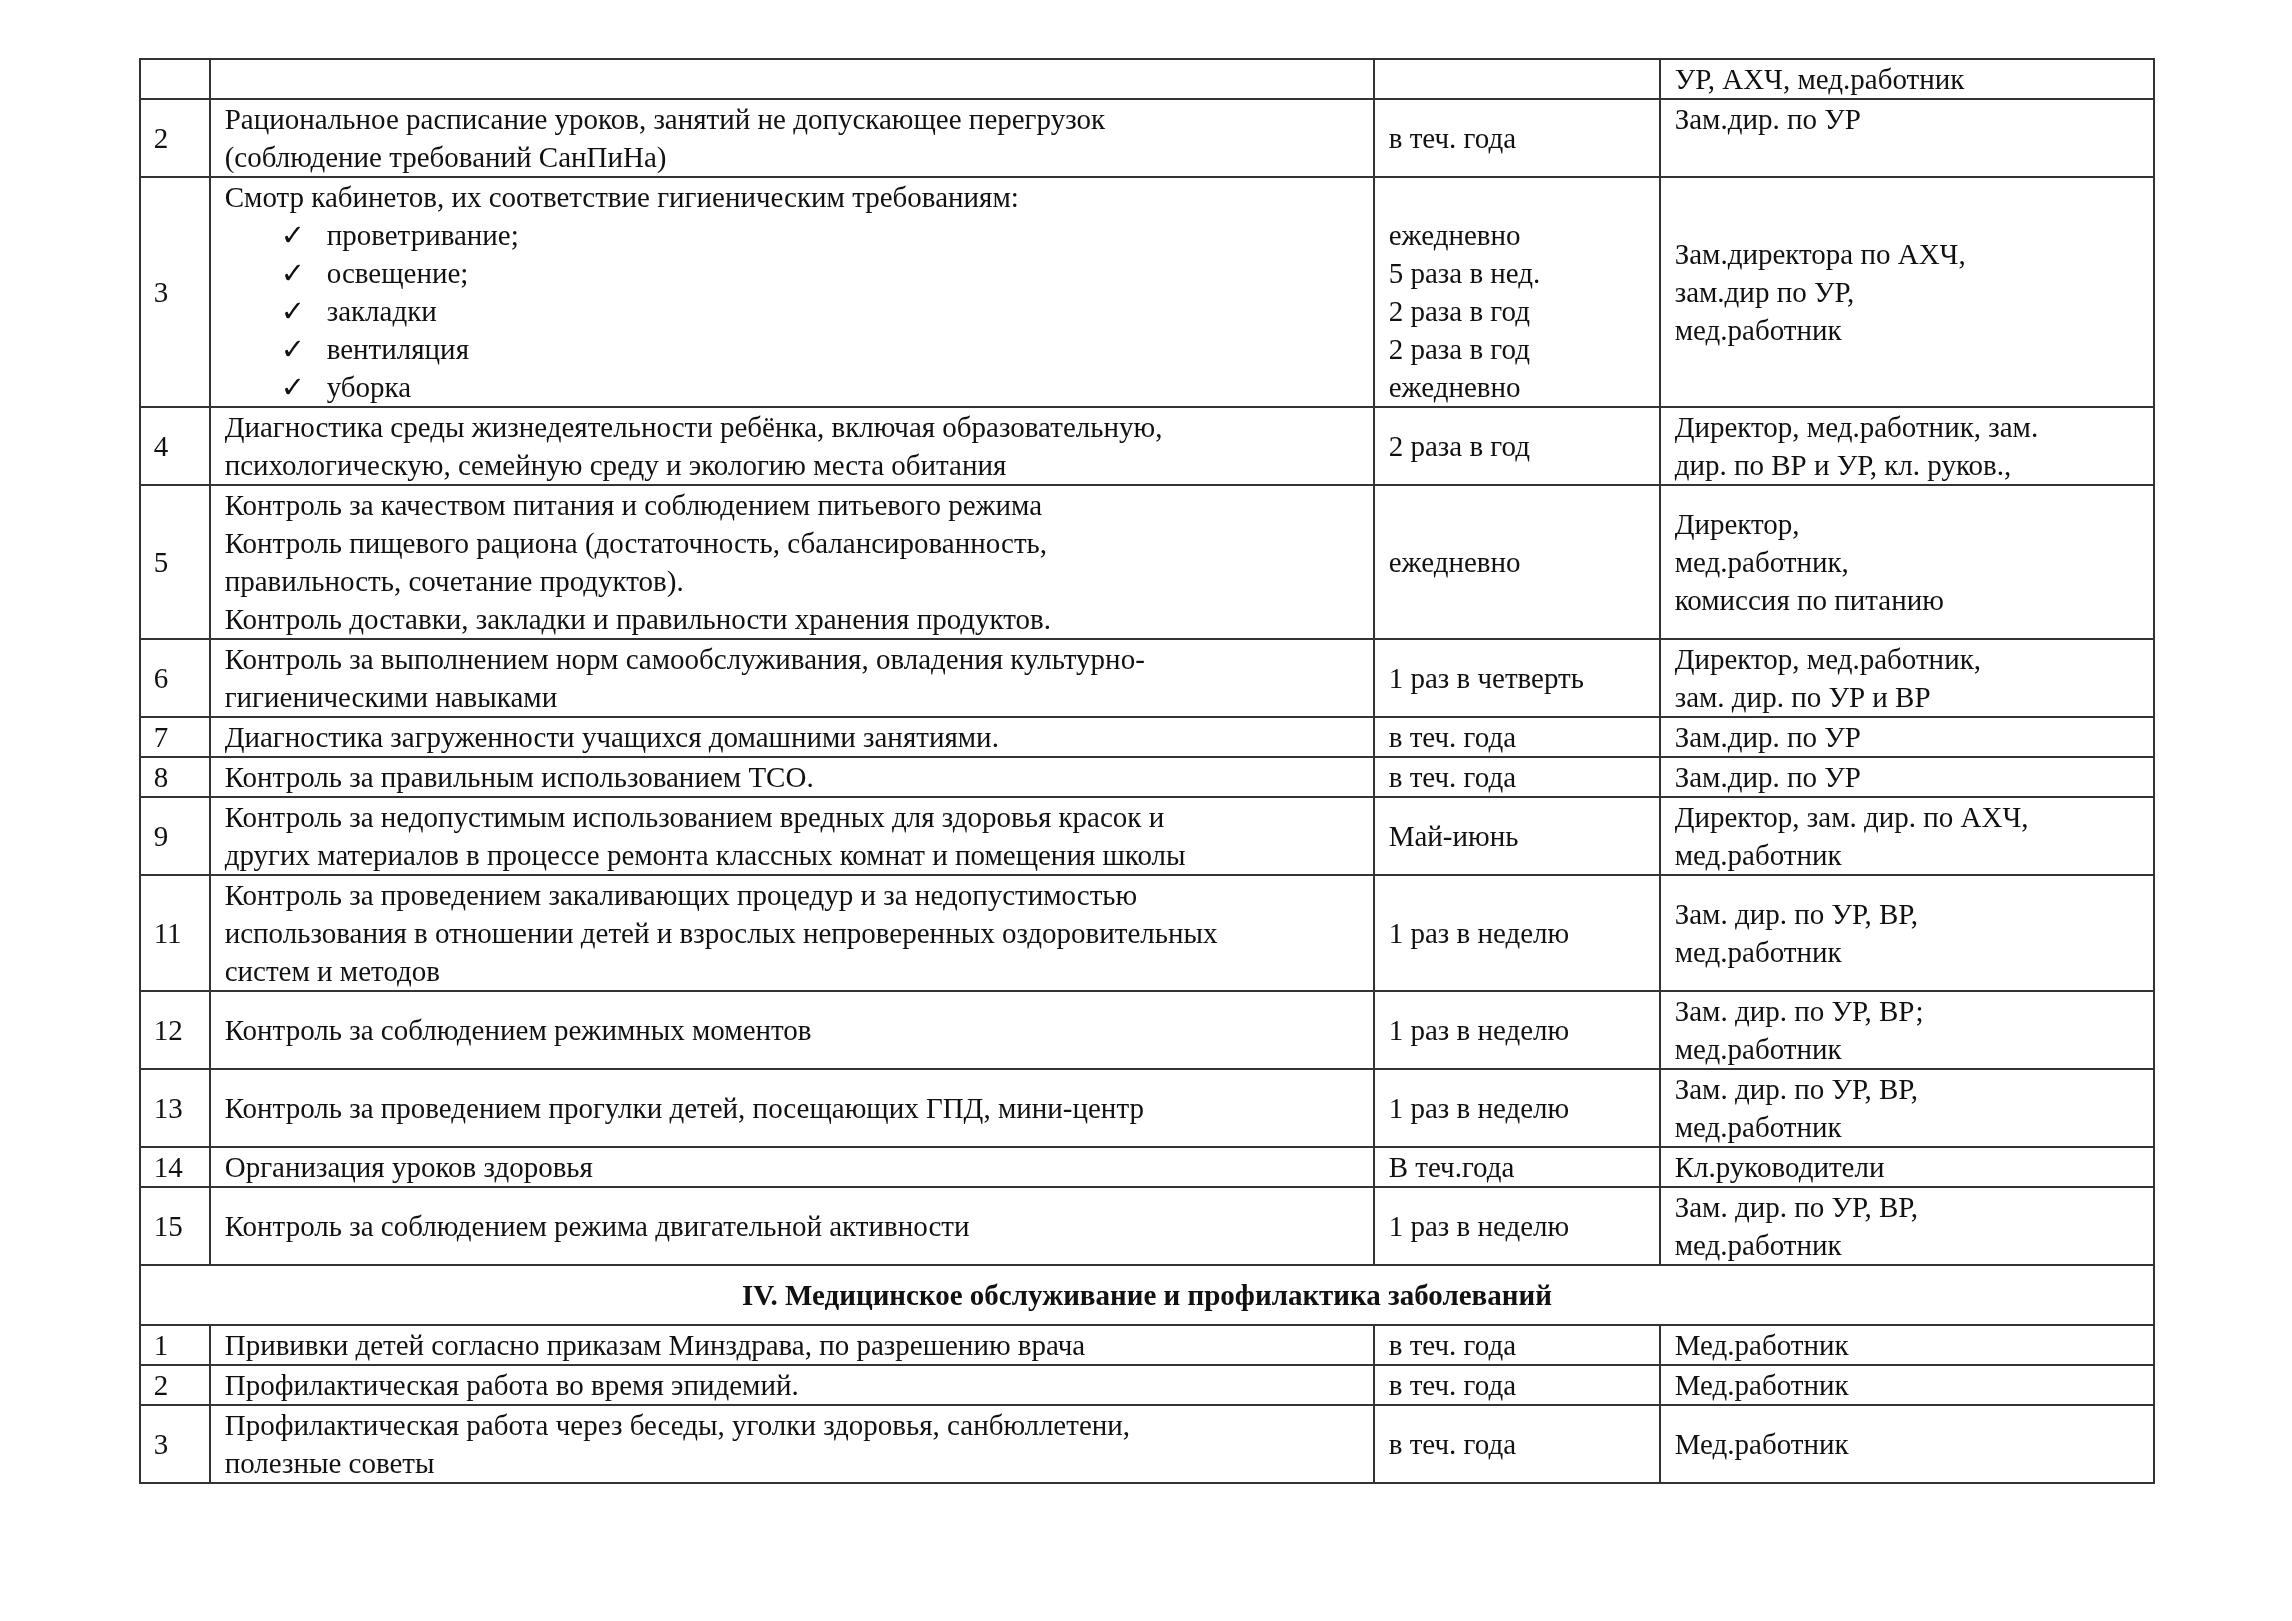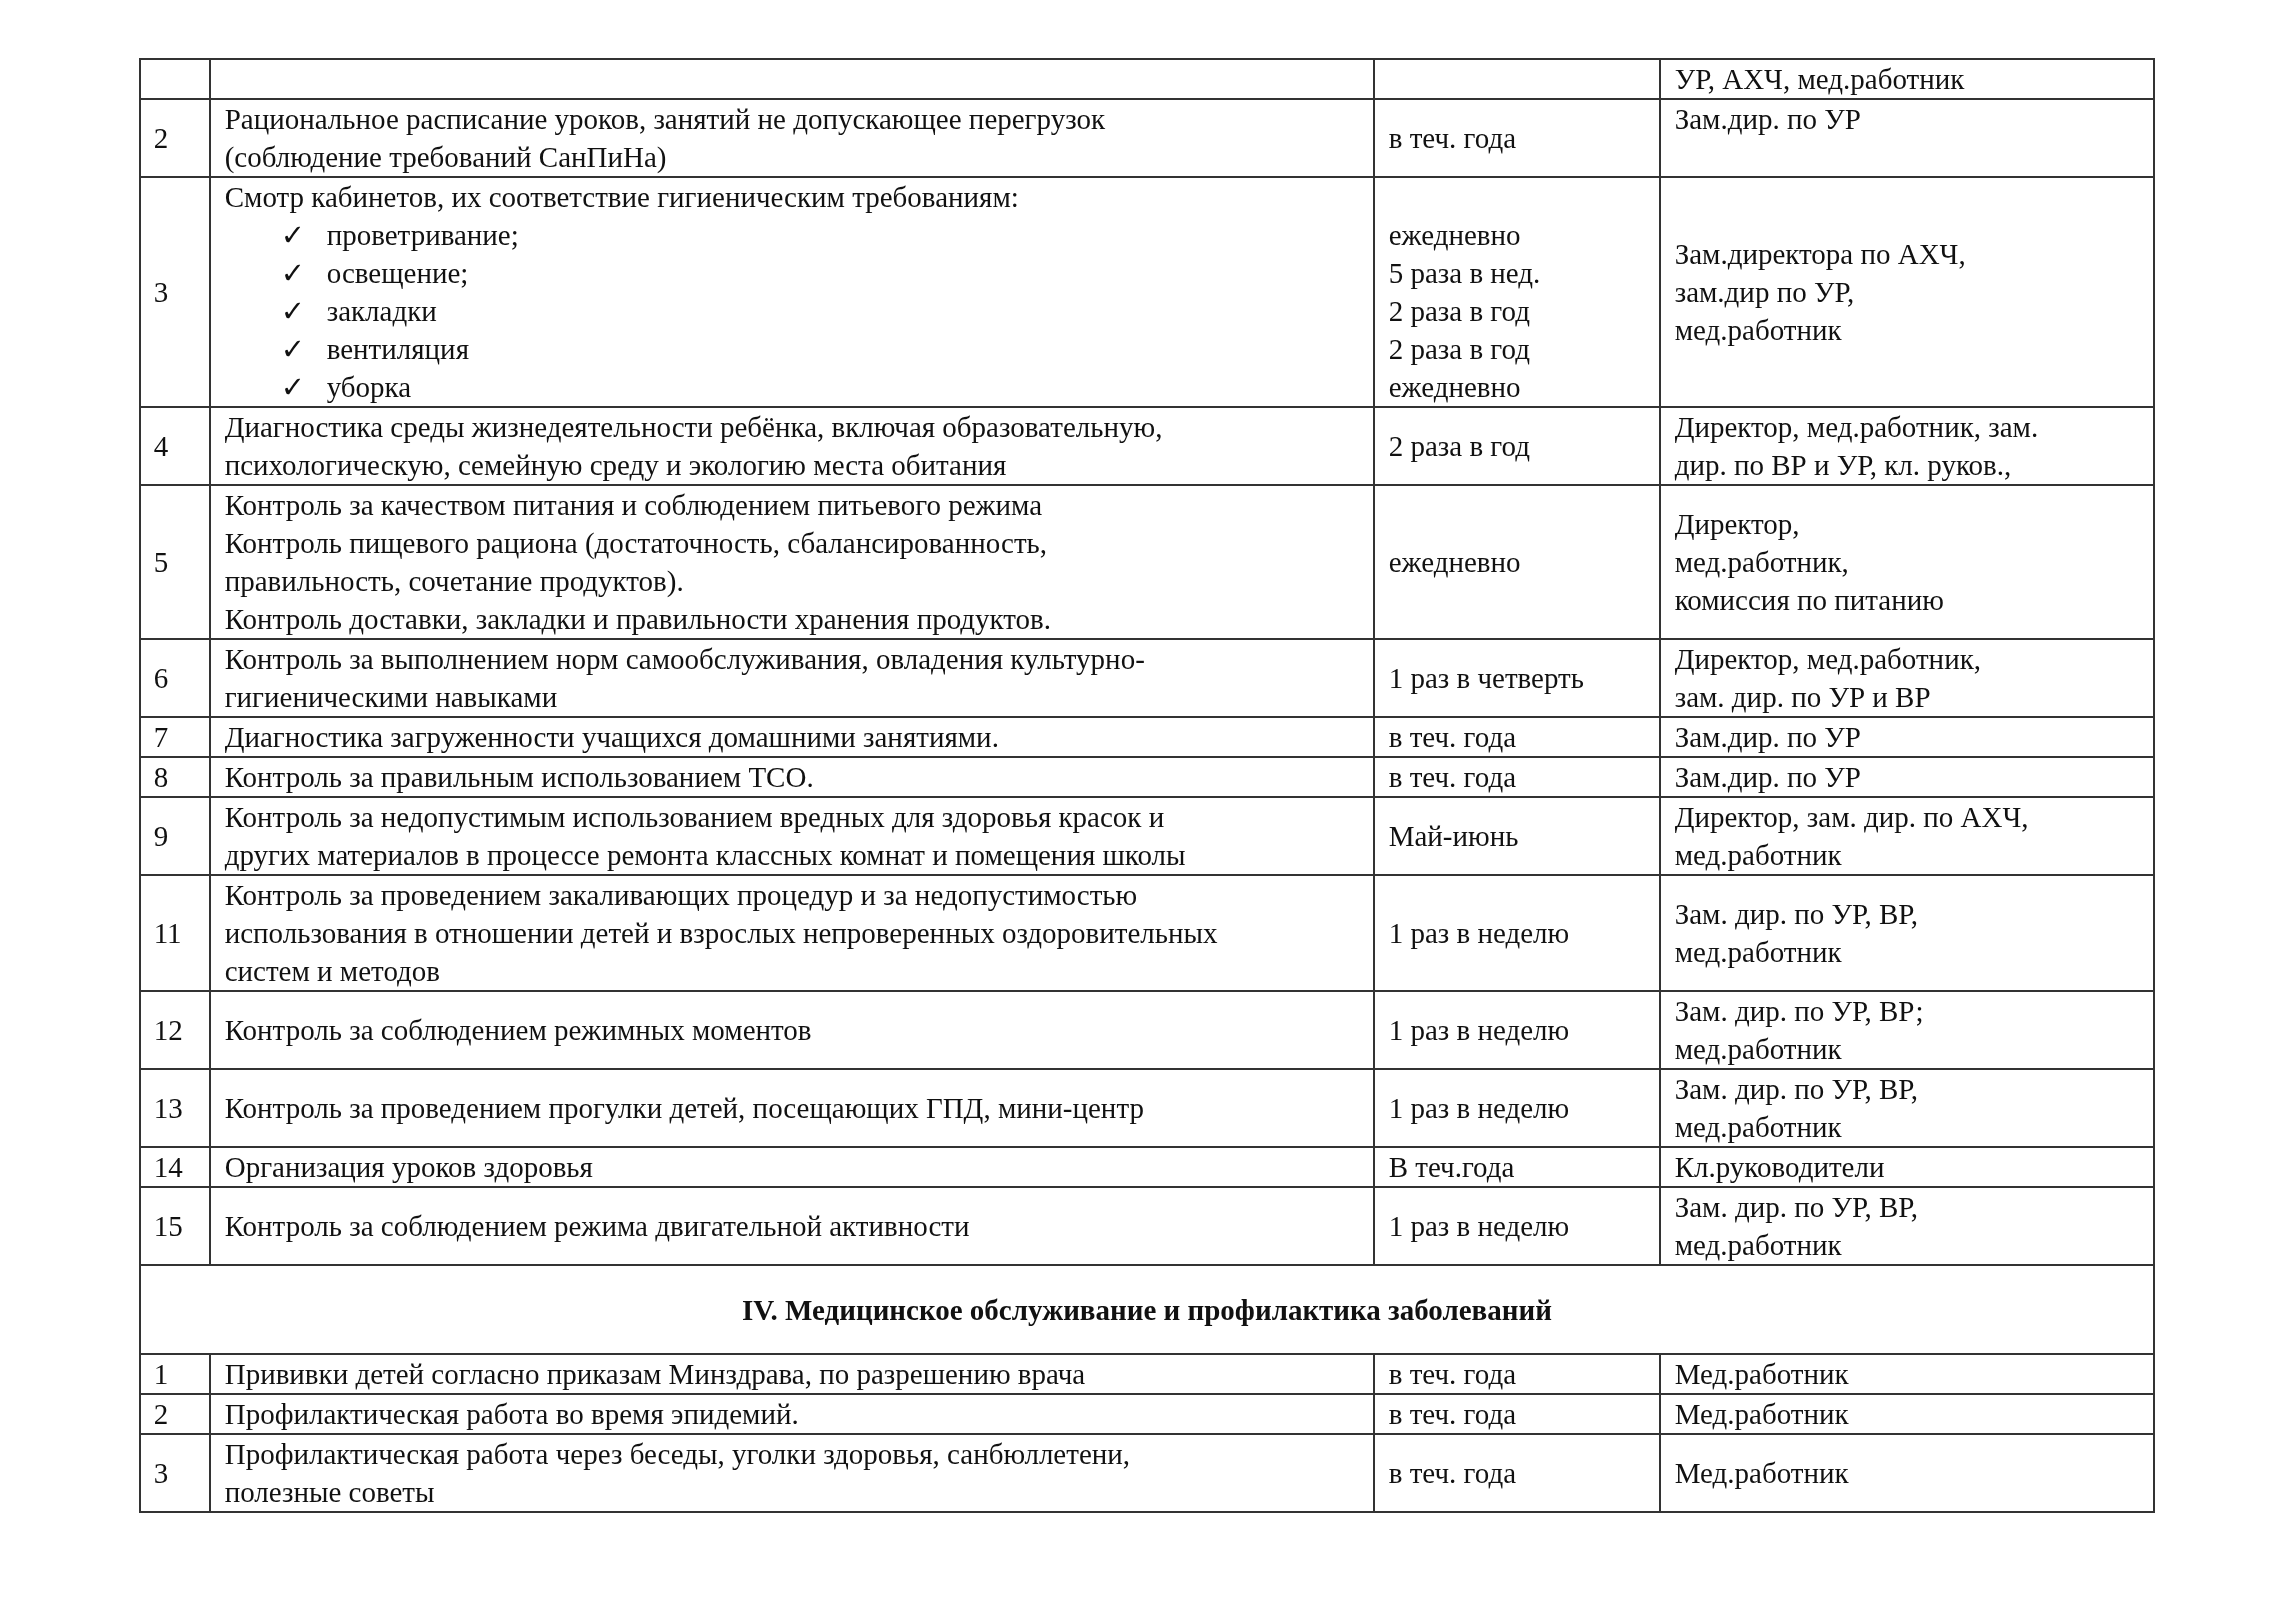--- a/index.html
+++ b/index.html
@@ -215,21 +215,21 @@
           <span class="line">Контроль за соблюдением режима двигательной активности</span>
         </td>
         <td>
           <span class="line">1 раз в неделю</span>
         </td>
         <td>
           <span class="line">Зам. дир. по УР, ВР,</span>
           <span class="line">мед.работник</span>
         </td>
       </tr>
-      <tr class="section" style="height: 89px;">
+      <tr class="section" style="height: 60px;">
         <td colspan="4">IV. Медицинское обслуживание и профилактика заболеваний</td>
       </tr>
       <tr style="height: 38px;">
         <td class="num"><span>1</span></td>
         <td>
           <span class="line">Прививки детей согласно приказам Минздрава, по разрешению врача</span>
         </td>
         <td>
           <span class="line">в теч. года</span>
         </td>

